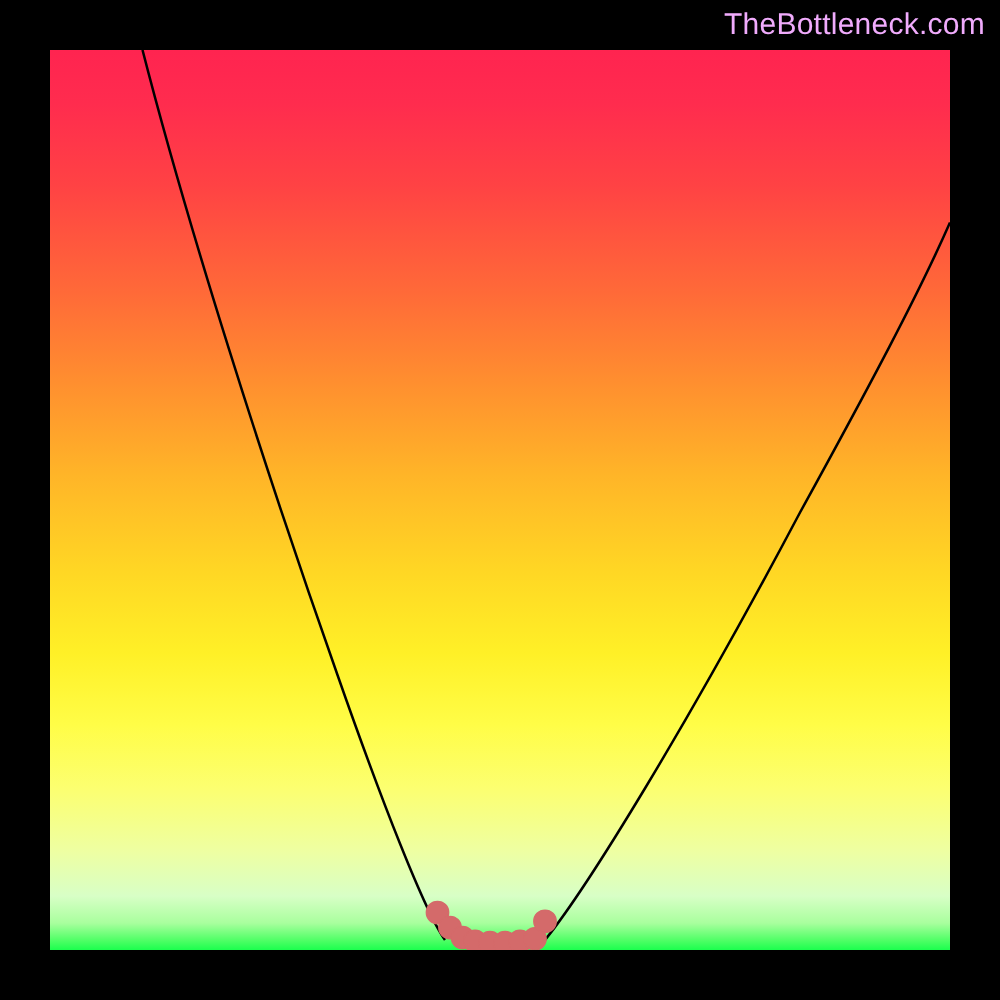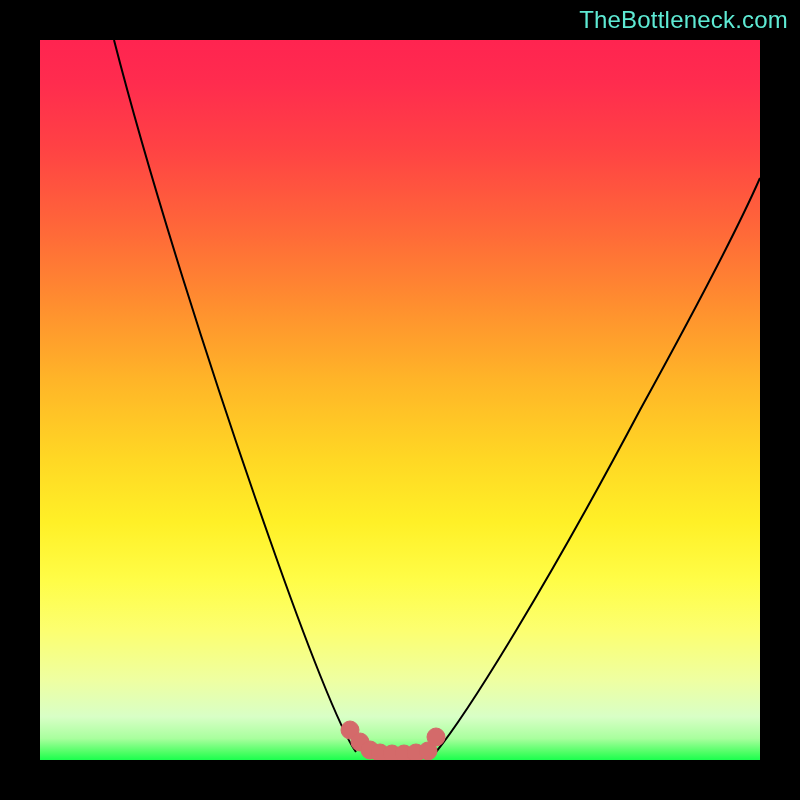--- a/index.html
+++ b/index.html
@@ -56,21 +56,21 @@
     position: absolute;
     left: 0;
     top: 0;
     width: 100%;
     height: 100%;
   }
   .watermark {
     position: absolute;
     top: 6px;
     right: 12px;
-    color: #5eead4;
+    color: #f0abfc;
     font-size: 24px;
     font-weight: 400;
     letter-spacing: 0.2px;
     user-select: none;
   }
 </style>
 </head>
 <body>
 
 <div class="frame">

